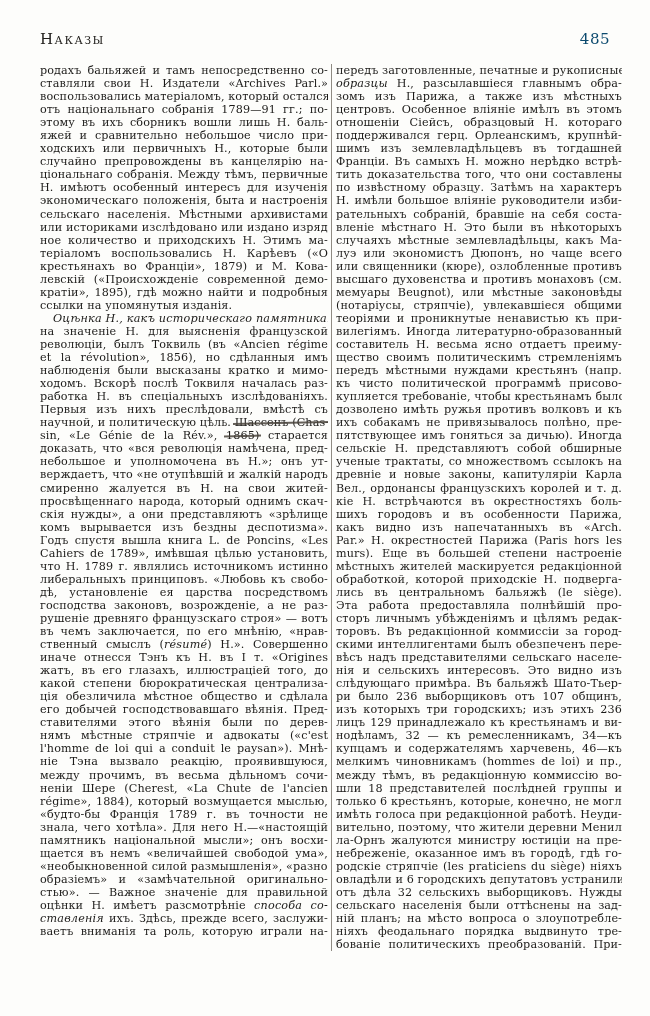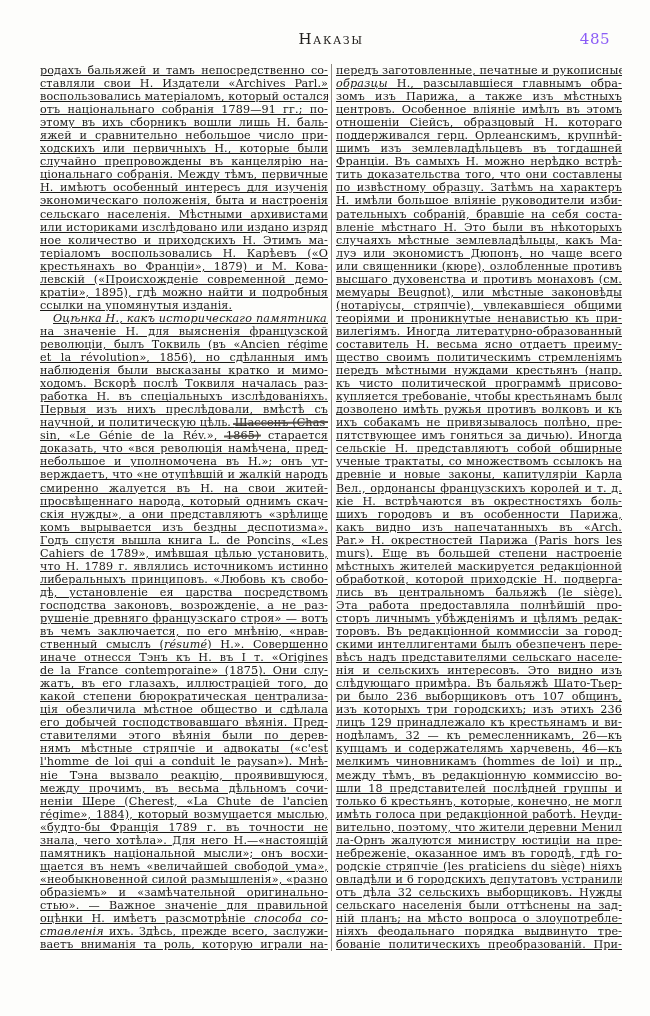--- a/index.html
+++ b/index.html
@@ -21,45 +21,43 @@
     position: absolute;
     top: 30px;
     left: 40px;
     right: 28px;
     height: 22px;
   }
   .running-title {
     position: absolute;
     left: 0;
     right: 0;
-    text-align: center;
     font-variant: small-caps;
     font-size: 15px;
     letter-spacing: 1.5px;
     color: #22201d;
   }
   .running-page-number {
     position: absolute;
     right: 12px;
     top: 0;
     font-size: 15px;
     letter-spacing: 0.5px;
-    color: #8b5cf6;
+    color: #0c4a6e;
   }
   .columns {
     position: absolute;
     top: 64px;
     left: 40px;
     width: 582px;
     display: flex;
   }
   .column {
     width: 288px;
     flex: 0 0 288px;
-    text-decoration: underline;
   }
   .column.right {
     margin-left: auto;
     flex: 0 0 286px;
     width: 286px;
   }
   .col-divider {
     width: 1px;
     background: #8f8b83;
     margin-left: 3px;
@@ -156,21 +154,20 @@
         <div class="line">Годъ спустя вышла книга L. de Poncins, «Les</div>
         <div class="line">Cahiers de 1789», имѣвшая цѣлью установить,</div>
         <div class="line">что Н. 1789 г. являлись источникомъ истинно</div>
         <div class="line">либеральныхъ принциповъ. «Любовь къ свобо-</div>
         <div class="line">дѣ, установленіе ея царства посредствомъ</div>
         <div class="line">господства законовъ, возрожденіе, а не раз-</div>
         <div class="line">рушеніе древняго французскаго строя» — вотъ</div>
         <div class="line">въ чемъ заключается, по его мнѣнію, «нрав-</div>
         <div class="line">ственный смыслъ (<i>résumé</i>) Н.». Совершенно</div>
         <div class="line">иначе отнесся Тэнъ къ Н. въ I т. «Origines</div>
-        <div class="line">de la France contemporaine» (1875). Они слу-</div>
         <div class="line">жатъ, въ его глазахъ, иллюстраціей того, до</div>
         <div class="line">какой степени бюрократическая централиза-</div>
         <div class="line">ція обезличила мѣстное общество и сдѣлала</div>
         <div class="line">его добычей господствовавшаго вѣянія. Пред-</div>
         <div class="line">ставителями этого вѣянія были по дерев-</div>
         <div class="line">нямъ мѣстные стряпчіе и адвокаты («c'est</div>
         <div class="line">l'homme de loi qui a conduit le paysan»). Мнѣ-</div>
         <div class="line">ніе Тэна вызвало реакцію, проявившуюся,</div>
         <div class="line">между прочимъ, въ весьма дѣльномъ сочи-</div>
         <div class="line">неніи <span class="pmark">Шере</span> (Cherest, «La Chute de l'ancien</div>
@@ -232,21 +229,21 @@
         <div class="line">Эта работа предоставляла полнѣйшій про-</div>
         <div class="line">сторъ личнымъ убѣжденіямъ и цѣлямъ редак-</div>
         <div class="line">торовъ. Въ редакціонной коммиссіи за город-</div>
         <div class="line">скими интеллигентами былъ обезпеченъ пере-</div>
         <div class="line">вѣсъ надъ представителями сельскаго населе-</div>
         <div class="line">нія и сельскихъ интересовъ. Это видно изъ</div>
         <div class="line">слѣдующаго примѣра. Въ бальяжѣ Шато-Тьер-</div>
         <div class="line">ри было 236 выборщиковъ отъ 107 общинъ,</div>
         <div class="line">изъ которыхъ три городскихъ; изъ этихъ 236</div>
         <div class="line">лицъ 129 принадлежало къ крестьянамъ и ви-</div>
-        <div class="line">нодѣламъ, 32 — къ ремесленникамъ, 26—къ</div>
+        <div class="line">нодѣламъ, 32 — къ ремесленникамъ, 34—къ</div>
         <div class="line">купцамъ и содержателямъ харчевень, 46—къ</div>
         <div class="line">мелкимъ чиновникамъ (hommes de loi) и пр.,</div>
         <div class="line">между тѣмъ, въ редакціонную коммиссію во-</div>
         <div class="line">шли 18 представителей послѣдней группы и</div>
         <div class="line">только 6 крестьянъ, которые, конечно, не могли</div>
         <div class="line">имѣть голоса при редакціонной работѣ. Неуди-</div>
         <div class="line">вительно, поэтому, что жители деревни Мениль-</div>
         <div class="line">ла-Орнъ жалуются министру юстиціи на пре-</div>
         <div class="line">небреженіе, оказанное имъ въ городѣ, гдѣ го-</div>
         <div class="line">родскіе стряпчіе (les praticiens du siège) ніяхъ</div>

